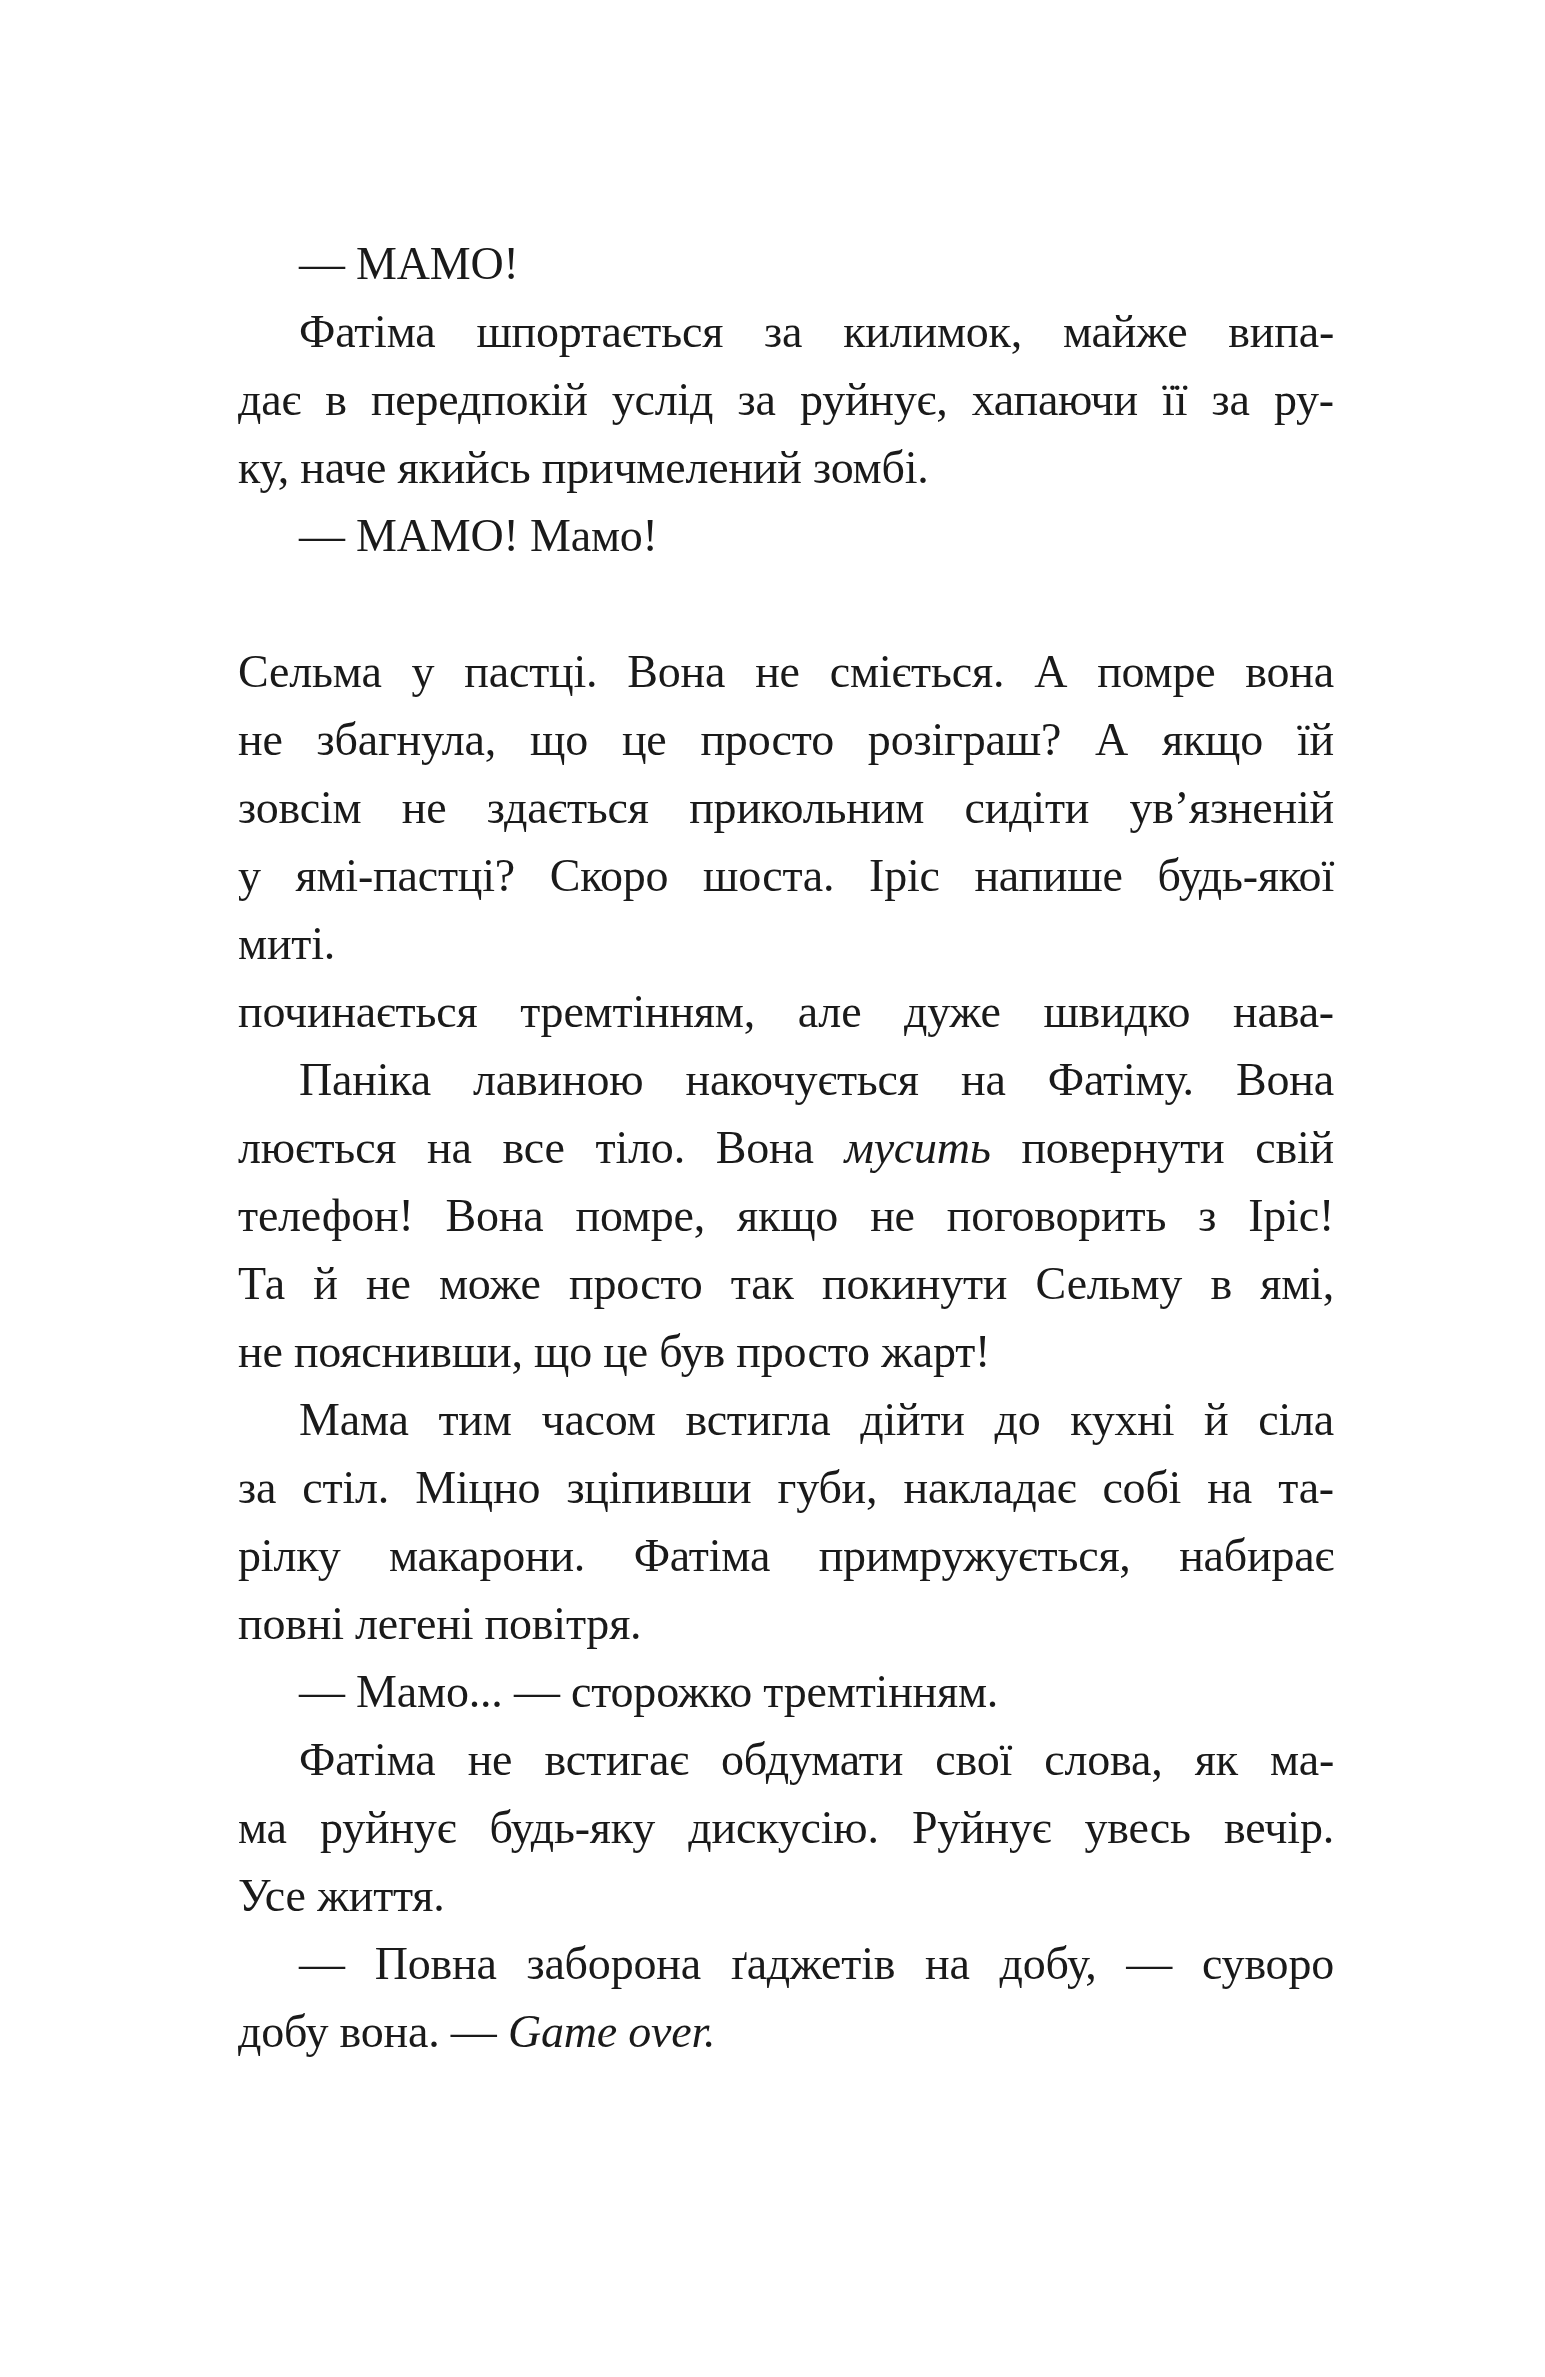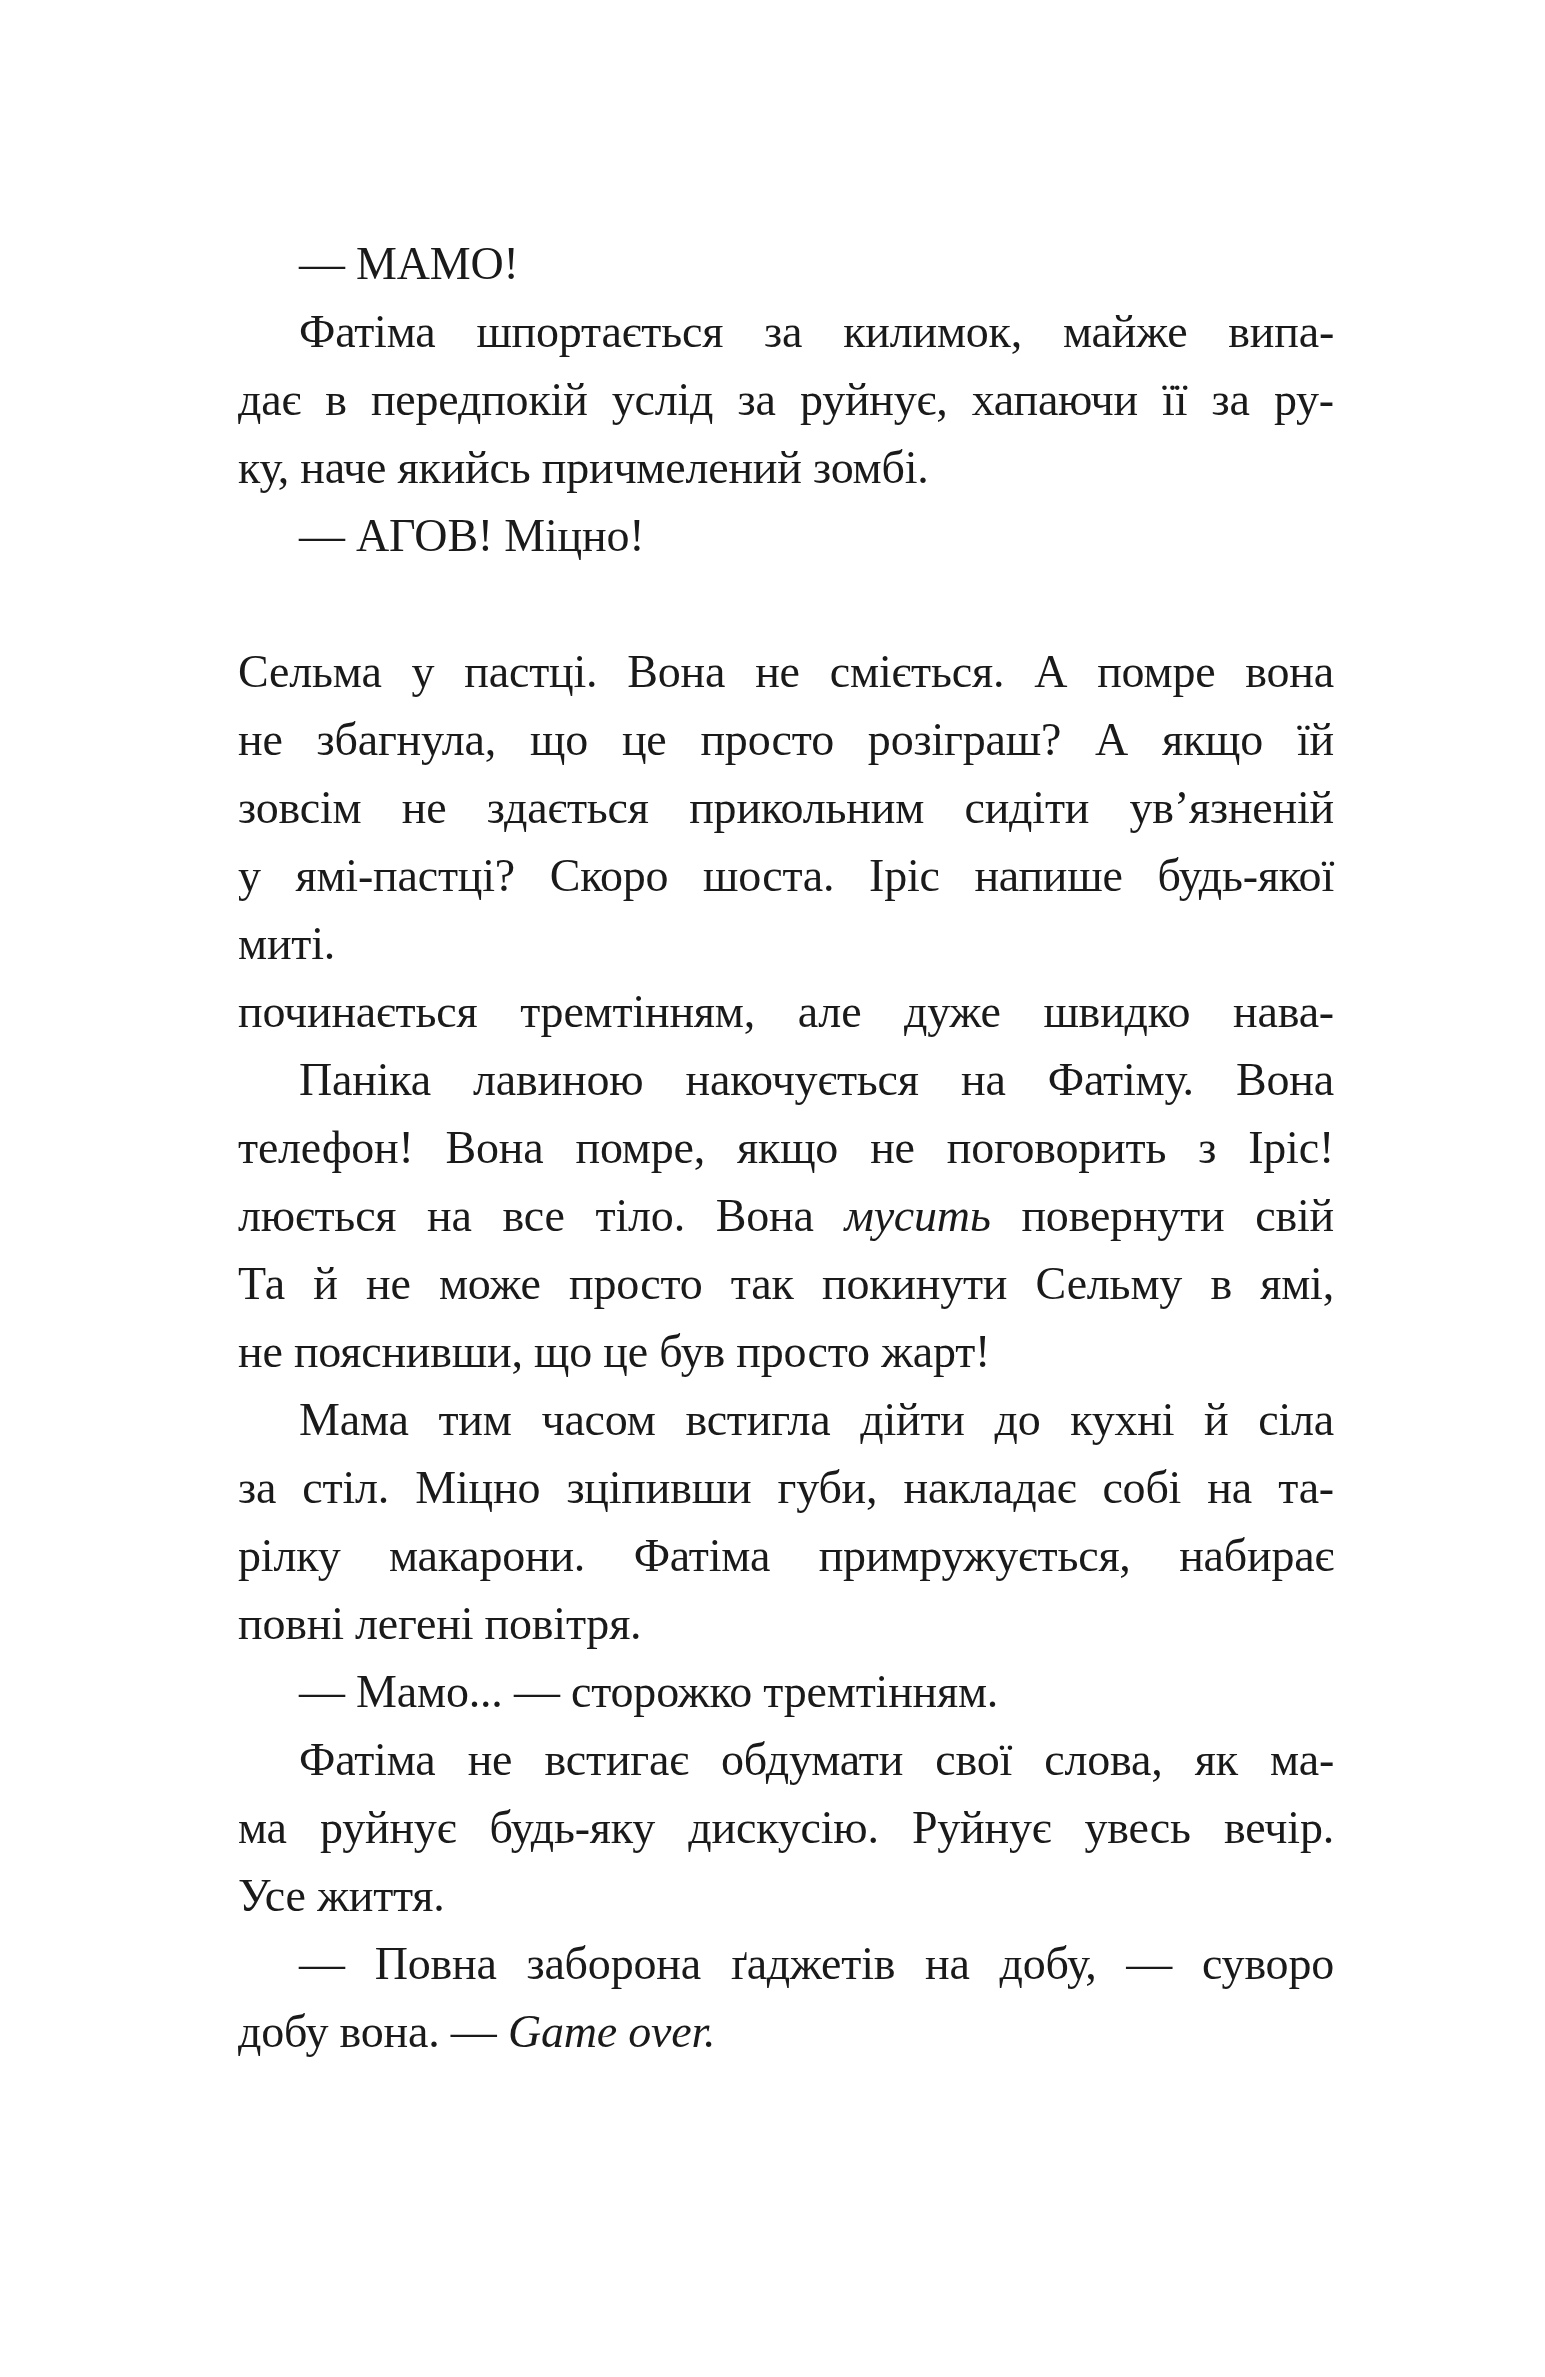--- a/index.html
+++ b/index.html
@@ -59,36 +59,36 @@
 
 <div class="page">
   <div class="text-block">
 
     <div class="line indent last">— МАМО!</div>
 
     <div class="line indent">Фатіма шпортається за килимок, майже випа-</div>
     <div class="line">дає в передпокій услід за руйнує, хапаючи її за ру-</div>
     <div class="line last">ку, наче якийсь причмелений зомбі.</div>
 
-    <div class="line indent last">— АГОВ! Міцно!</div>
+    <div class="line indent last">— МАМО! Мамо!</div>
 
     <div class="line blank"></div>
 
     <div class="line">Сельма у пастці. Вона не сміється. А помре вона</div>
     <div class="line">не збагнула, що це просто розіграш? А якщо їй</div>
     <div class="line">зовсім не здається прикольним сидіти ув’язненій</div>
     <div class="line">у ямі-пастці? Скоро шоста. Іріс напише будь-якої</div>
     <div class="line last">миті.</div>
 
     <div class="line">починається тремтінням, але дуже швидко нава-</div>
     <div class="line indent">Паніка лавиною накочується на Фатіму. Вона</div>
-    <div class="line">телефон! Вона помре, якщо не поговорить з Іріс!</div>
     <div class="line">
       <span>люється на все тіло. Вона </span><span class="it">мусить</span><span> повернути свій</span>
     </div>
+    <div class="line">телефон! Вона помре, якщо не поговорить з Іріс!</div>
     <div class="line">Та й не може просто так покинути Сельму в ямі,</div>
     <div class="line last">не пояснивши, що це був просто жарт!</div>
 
     <div class="line indent">Мама тим часом встигла дійти до кухні й сіла</div>
     <div class="line">за стіл. Міцно зціпивши губи, накладає собі на та-</div>
     <div class="line">рілку макарони. Фатіма примружується, набирає</div>
     <div class="line last">повні легені повітря.</div>
 
     <div class="line indent last">— Мамо... — сторожко тремтінням.</div>
 

